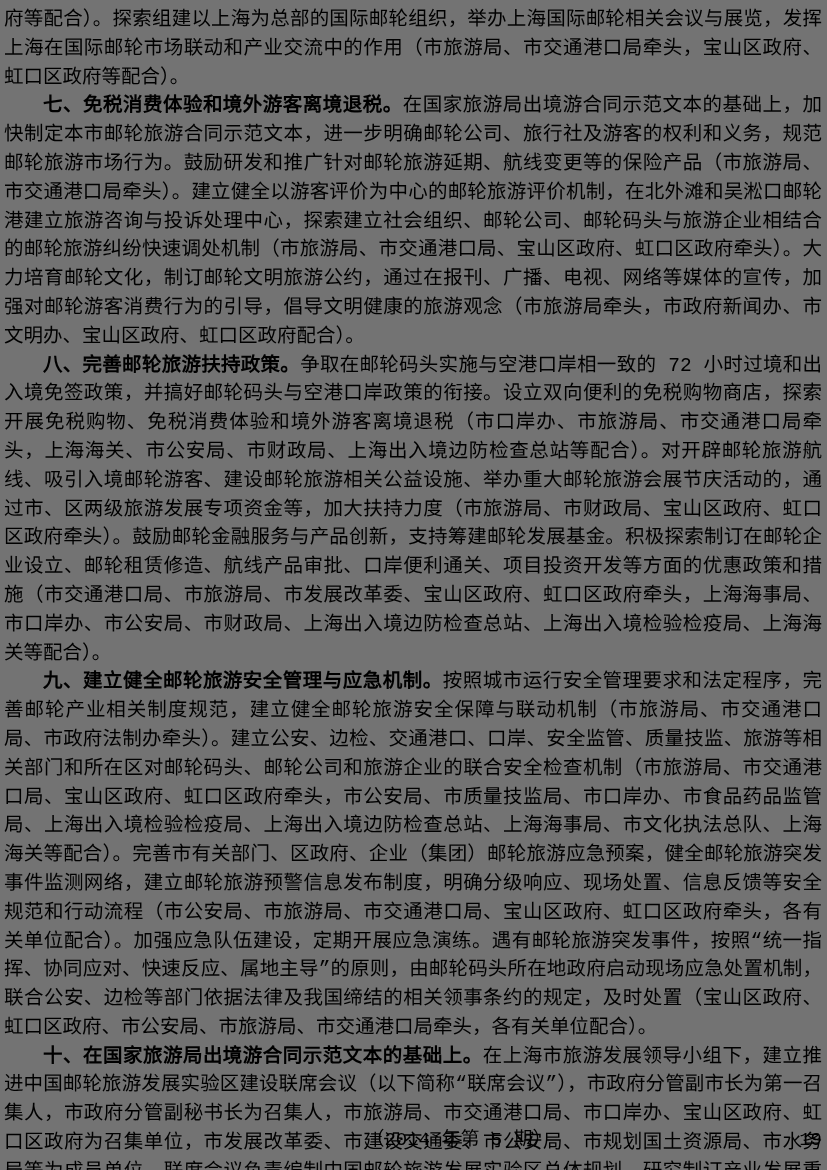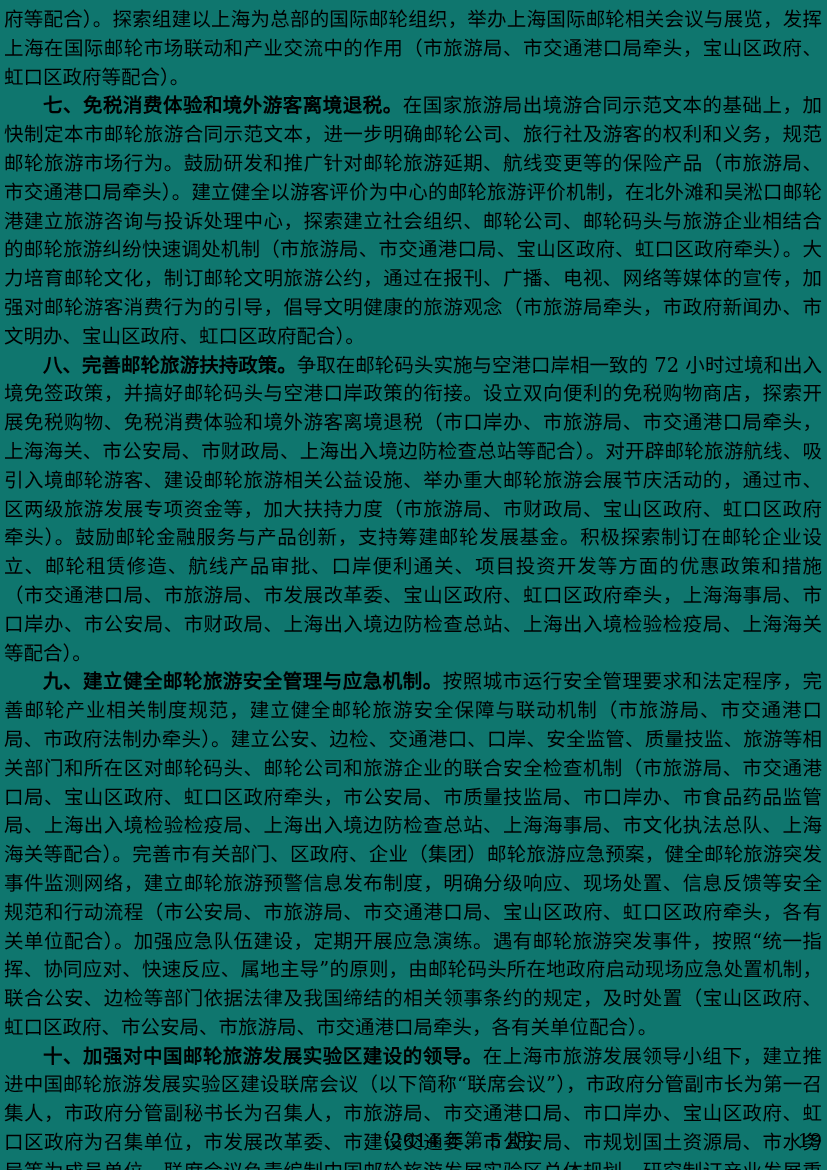--- a/index.html
+++ b/index.html
@@ -10,22 +10,23 @@
   body {
     width: 827px;
     height: 1170px;
     position: relative;
     color: #000000;
     font-family: "DejaVu Serif", "Liberation Serif", serif;
   }
   .page {
     position: absolute;
     inset: 0;
-    background: #0f766e;
+    background: #737373;
     overflow: hidden;
+    font-family: Liberation Mono, monospace;
   }
   .text-block {
     position: absolute;
     left: 4px;
     top: 6px;
     width: 818px;
     font-size: 19.5px;
     line-height: 28.8px;
     text-align: justify;
     text-justify: inter-ideograph;
@@ -65,19 +66,19 @@
 </style>
 </head>
 <body>
 
 <div class="page">
   <div class="text-block">
     <p class="para no-indent"><span>府等配合）。探索组建以上海为总部的国际邮轮组织，举办上海国际邮轮相关会议与展览，发挥上海在国际邮轮市场联动和产业交流中的作用（市旅游局、市交通港口局牵头，宝山区政府、虹口区政府等配合）。</span></p>
     <p class="para"><b>七、免税消费体验和境外游客离境退税。</b><span>在国家旅游局出境游合同示范文本的基础上，加快制定本市邮轮旅游合同示范文本，进一步明确邮轮公司、旅行社及游客的权利和义务，规范邮轮旅游市场行为。鼓励研发和推广针对邮轮旅游延期、航线变更等的保险产品（市旅游局、市交通港口局牵头）。建立健全以游客评价为中心的邮轮旅游评价机制，在北外滩和吴淞口邮轮港建立旅游咨询与投诉处理中心，探索建立社会组织、邮轮公司、邮轮码头与旅游企业相结合的邮轮旅游纠纷快速调处机制（市旅游局、市交通港口局、宝山区政府、虹口区政府牵头）。大力培育邮轮文化，制订邮轮文明旅游公约，通过在报刊、广播、电视、网络等媒体的宣传，加强对邮轮游客消费行为的引导，倡导文明健康的旅游观念（市旅游局牵头，市政府新闻办、市文明办、宝山区政府、虹口区政府配合）。</span></p>
     <p class="para"><b>八、完善邮轮旅游扶持政策。</b><span>争取在邮轮码头实施与空港口岸相一致的 72 小时过境和出入境免签政策，并搞好邮轮码头与空港口岸政策的衔接。设立双向便利的免税购物商店，探索开展免税购物、免税消费体验和境外游客离境退税（市口岸办、市旅游局、市交通港口局牵头，上海海关、市公安局、市财政局、上海出入境边防检查总站等配合）。对开辟邮轮旅游航线、吸引入境邮轮游客、建设邮轮旅游相关公益设施、举办重大邮轮旅游会展节庆活动的，通过市、区两级旅游发展专项资金等，加大扶持力度（市旅游局、市财政局、宝山区政府、虹口区政府牵头）。鼓励邮轮金融服务与产品创新，支持筹建邮轮发展基金。积极探索制订在邮轮企业设立、邮轮租赁修造、航线产品审批、口岸便利通关、项目投资开发等方面的优惠政策和措施（市交通港口局、市旅游局、市发展改革委、宝山区政府、虹口区政府牵头，上海海事局、市口岸办、市公安局、市财政局、上海出入境边防检查总站、上海出入境检验检疫局、上海海关等配合）。</span></p>
     <p class="para"><b>九、建立健全邮轮旅游安全管理与应急机制。</b><span>按照城市运行安全管理要求和法定程序，完善邮轮产业相关制度规范，建立健全邮轮旅游安全保障与联动机制（市旅游局、市交通港口局、市政府法制办牵头）。建立公安、边检、交通港口、口岸、安全监管、质量技监、旅游等相关部门和所在区对邮轮码头、邮轮公司和旅游企业的联合安全检查机制（市旅游局、市交通港口局、宝山区政府、虹口区政府牵头，市公安局、市质量技监局、市口岸办、市食品药品监管局、上海出入境检验检疫局、上海出入境边防检查总站、上海海事局、市文化执法总队、上海海关等配合）。完善市有关部门、区政府、企业（集团）邮轮旅游应急预案，健全邮轮旅游突发事件监测网络，建立邮轮旅游预警信息发布制度，明确分级响应、现场处置、信息反馈等安全规范和行动流程（市公安局、市旅游局、市交通港口局、宝山区政府、虹口区政府牵头，各有关单位配合）。加强应急队伍建设，定期开展应急演练。遇有邮轮旅游突发事件，按照“统一指挥、协同应对、快速反应、属地主导”的原则，由邮轮码头所在地政府启动现场应急处置机制，联合公安、边检等部门依据法律及我国缔结的相关领事条约的规定，及时处置（宝山区政府、虹口区政府、市公安局、市旅游局、市交通港口局牵头，各有关单位配合）。</span></p>
-    <p class="para"><b>十、加强对中国邮轮旅游发展实验区建设的领导。</b><span>在上海市旅游发展领导小组下，建立推进中国邮轮旅游发展实验区建设联席会议（以下简称“联席会议”），市政府分管副市长为第一召集人，市政府分管副秘书长为召集人，市旅游局、市交通港口局、市口岸办、宝山区政府、虹口区政府为召集单位，市发展改革委、市建设交通委、市公安局、市规划国土资源局、市水务局等为成员单位。联席会议负责编制中国邮轮旅游发展实验区总体规划、研究制订产业发展重大政策、创新邮轮产业发展与管理体制、完善公共服</span></p>
+    <p class="para"><b>十、在国家旅游局出境游合同示范文本的基础上。</b><span>在上海市旅游发展领导小组下，建立推进中国邮轮旅游发展实验区建设联席会议（以下简称“联席会议”），市政府分管副市长为第一召集人，市政府分管副秘书长为召集人，市旅游局、市交通港口局、市口岸办、宝山区政府、虹口区政府为召集单位，市发展改革委、市建设交通委、市公安局、市规划国土资源局、市水务局等为成员单位。联席会议负责编制中国邮轮旅游发展实验区总体规划、研究制订产业发展重大政策、创新邮轮产业发展与管理体制、完善公共服</span></p>
   </div>
   <div class="footer">
     <div class="issue">（2014 年第 5 期）</div>
     <div class="page-num">19</div>
   </div>
 </div>
 
 </body></html>

